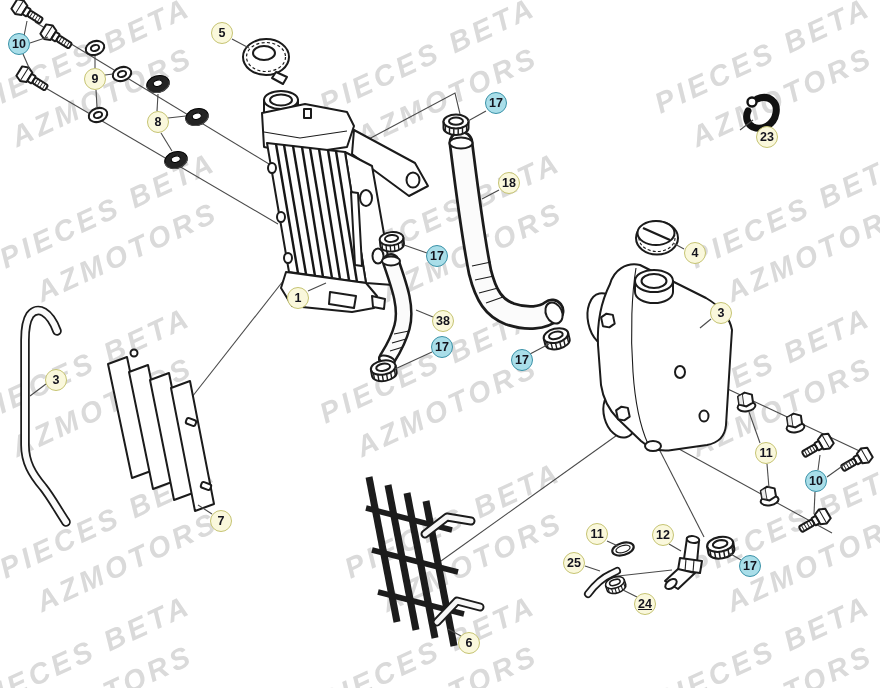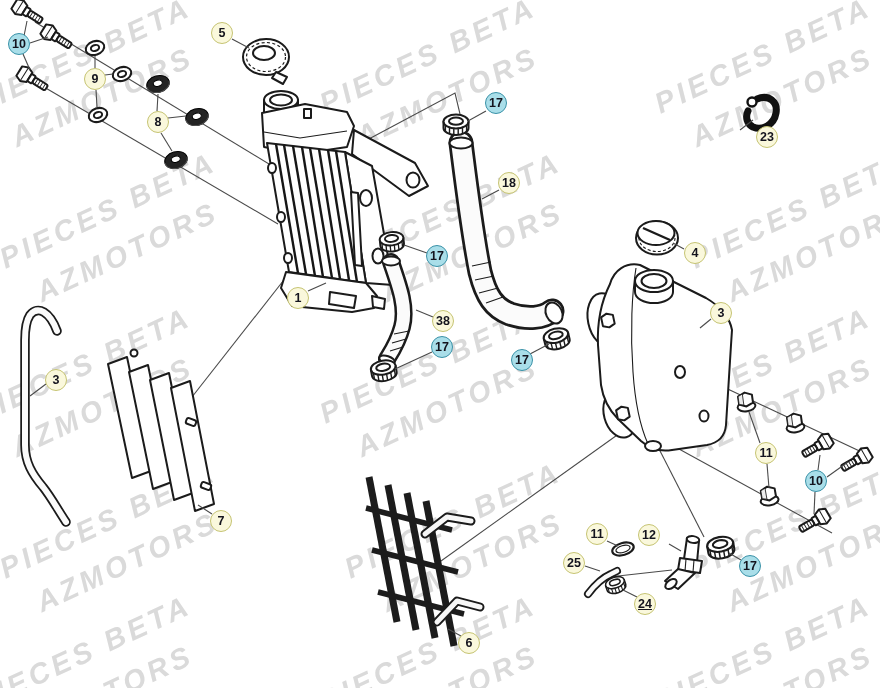--- a/index.html
+++ b/index.html
@@ -369,18 +369,18 @@
       <div class="callout blue" style="left: 426px; top: 245px;">17</div>
       <div class="callout yellow" style="left: 432px; top: 310px;">38</div>
       <div class="callout blue" style="left: 431px; top: 336px;">17</div>
       <div class="callout blue" style="left: 511px; top: 349px;">17</div>
       <div class="callout yellow" style="left: 45px; top: 369px;">3</div>
       <div class="callout yellow" style="left: 210px; top: 510px;">7</div>
       <div class="callout yellow" style="left: 458px; top: 632px;">6</div>
       <div class="callout yellow" style="left: 755px; top: 442px;">11</div>
       <div class="callout blue" style="left: 805px; top: 470px;">10</div>
       <div class="callout yellow" style="left: 586px; top: 523px;">11</div>
-      <div class="callout yellow" style="left: 638px; top: 524px;">12</div>
+      <div class="callout yellow" style="left: 652px; top: 524px;">12</div>
       <div class="callout yellow" style="left: 563px; top: 552px; text-align: center;">25</div>
       <div class="callout yellow" style="left: 634px; top: 593px; text-decoration: underline;">24</div>
       <div class="callout blue" style="left: 739px; top: 555px;">17</div>
     </div>
 </div>
 
 </body></html>

